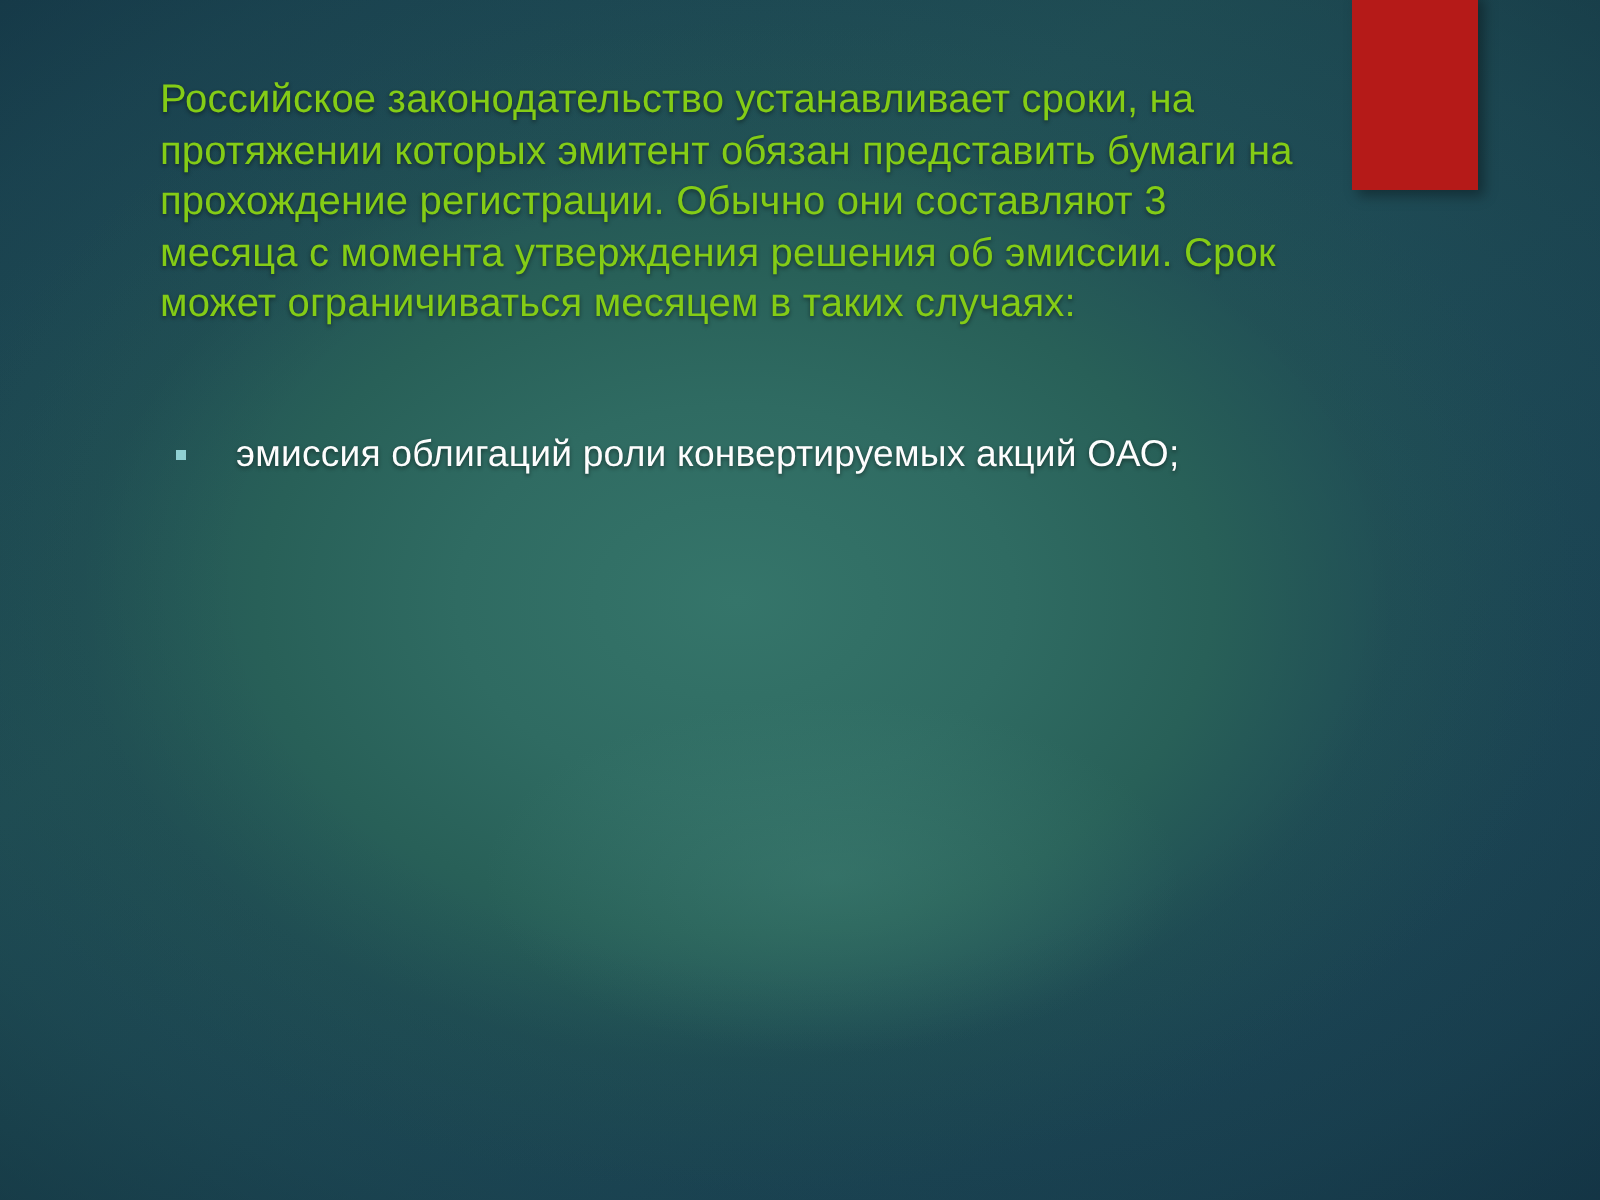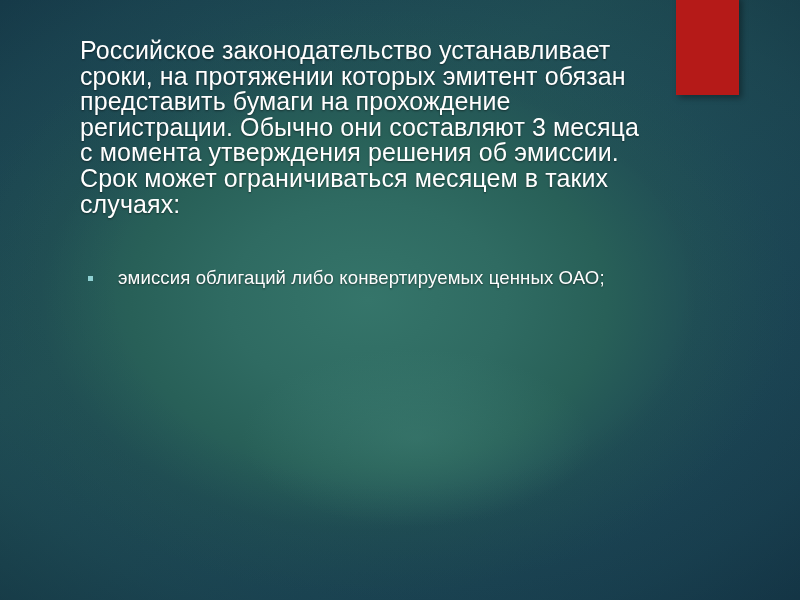--- a/index.html
+++ b/index.html
@@ -68,22 +68,22 @@
 
   
   #slide .content {
     position: absolute;
     left: 80px;
     top: 38px;
     width: 592px;
   }
 
   #slide .body-paragraph {
-    color: #ffffff;
-    font-size: 25px;
+    color: #84cc16;
+    font-size: 20px;
     line-height: 25.6px;
     letter-spacing: 0.1px;
     text-shadow: 0 1px 2px rgba(0,0,0,0.45);
     margin: 0;
     width: 570px;
   }
 
   #slide .bullet-list {
     list-style: none;
     margin: 0;
@@ -135,21 +135,21 @@
   <div class="accent-rect"></div>
 
   <div class="content">
 
     <p class="body-paragraph">Российское законодательство устанавливает сроки, на протяжении которых эмитент обязан представить бумаги на прохождение регистрации. Обычно они составляют 3 месяца с момента утверждения решения об эмиссии. Срок может ограничиваться месяцем в таких случаях:</p>
 
     <ul class="bullet-list">
 
       <li class="bullet-item item-1">
         <span class="bullet-marker"></span>
-        <span class="bullet-text">эмиссия облигаций либо конвертируемых ценных ОАО;</span>
+        <span class="bullet-text">эмиссия облигаций роли конвертируемых акций ОАО;</span>
       </li>
 
 
     </ul>
 
   </div>
 
 </div>
 
 </body></html>

